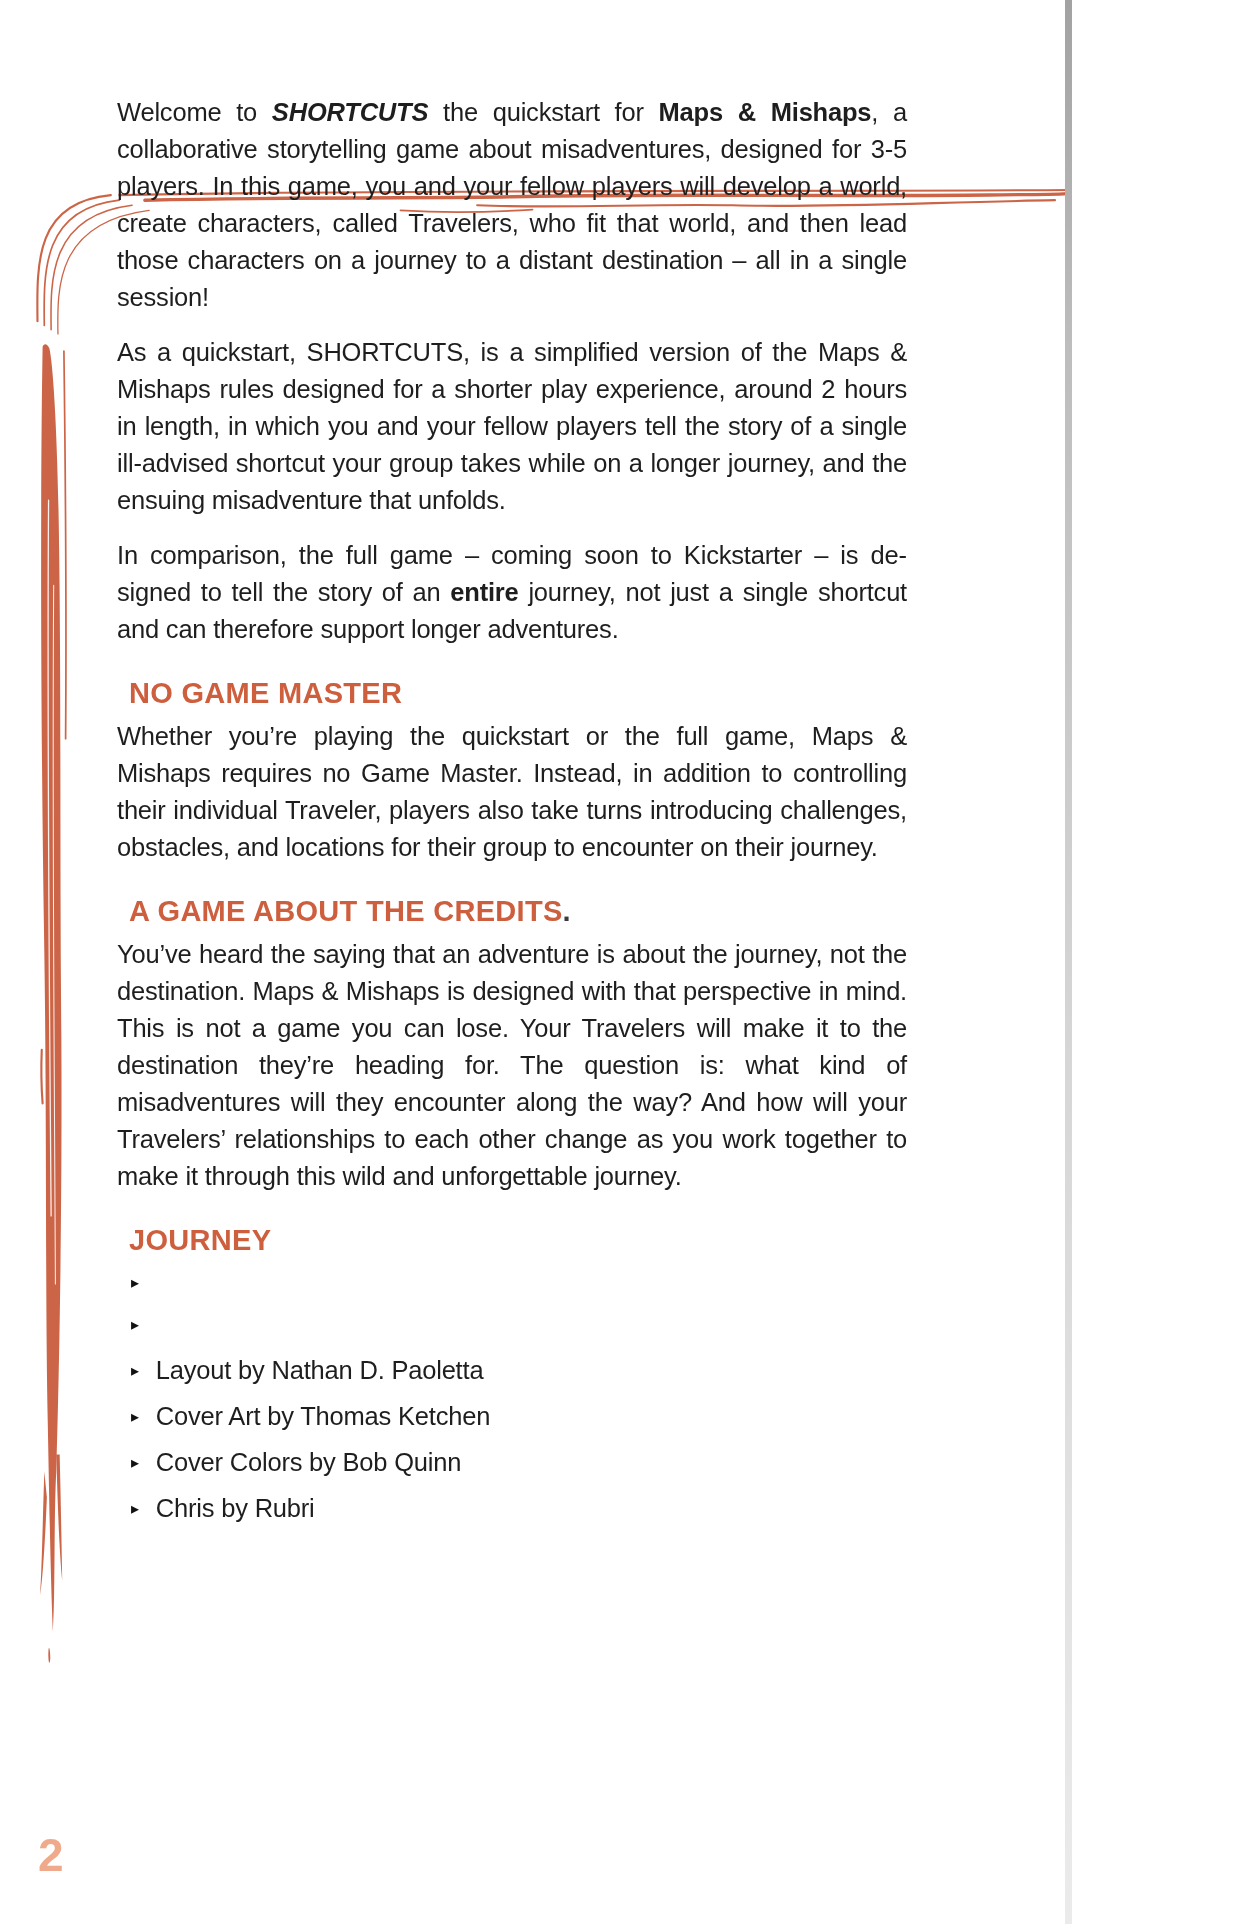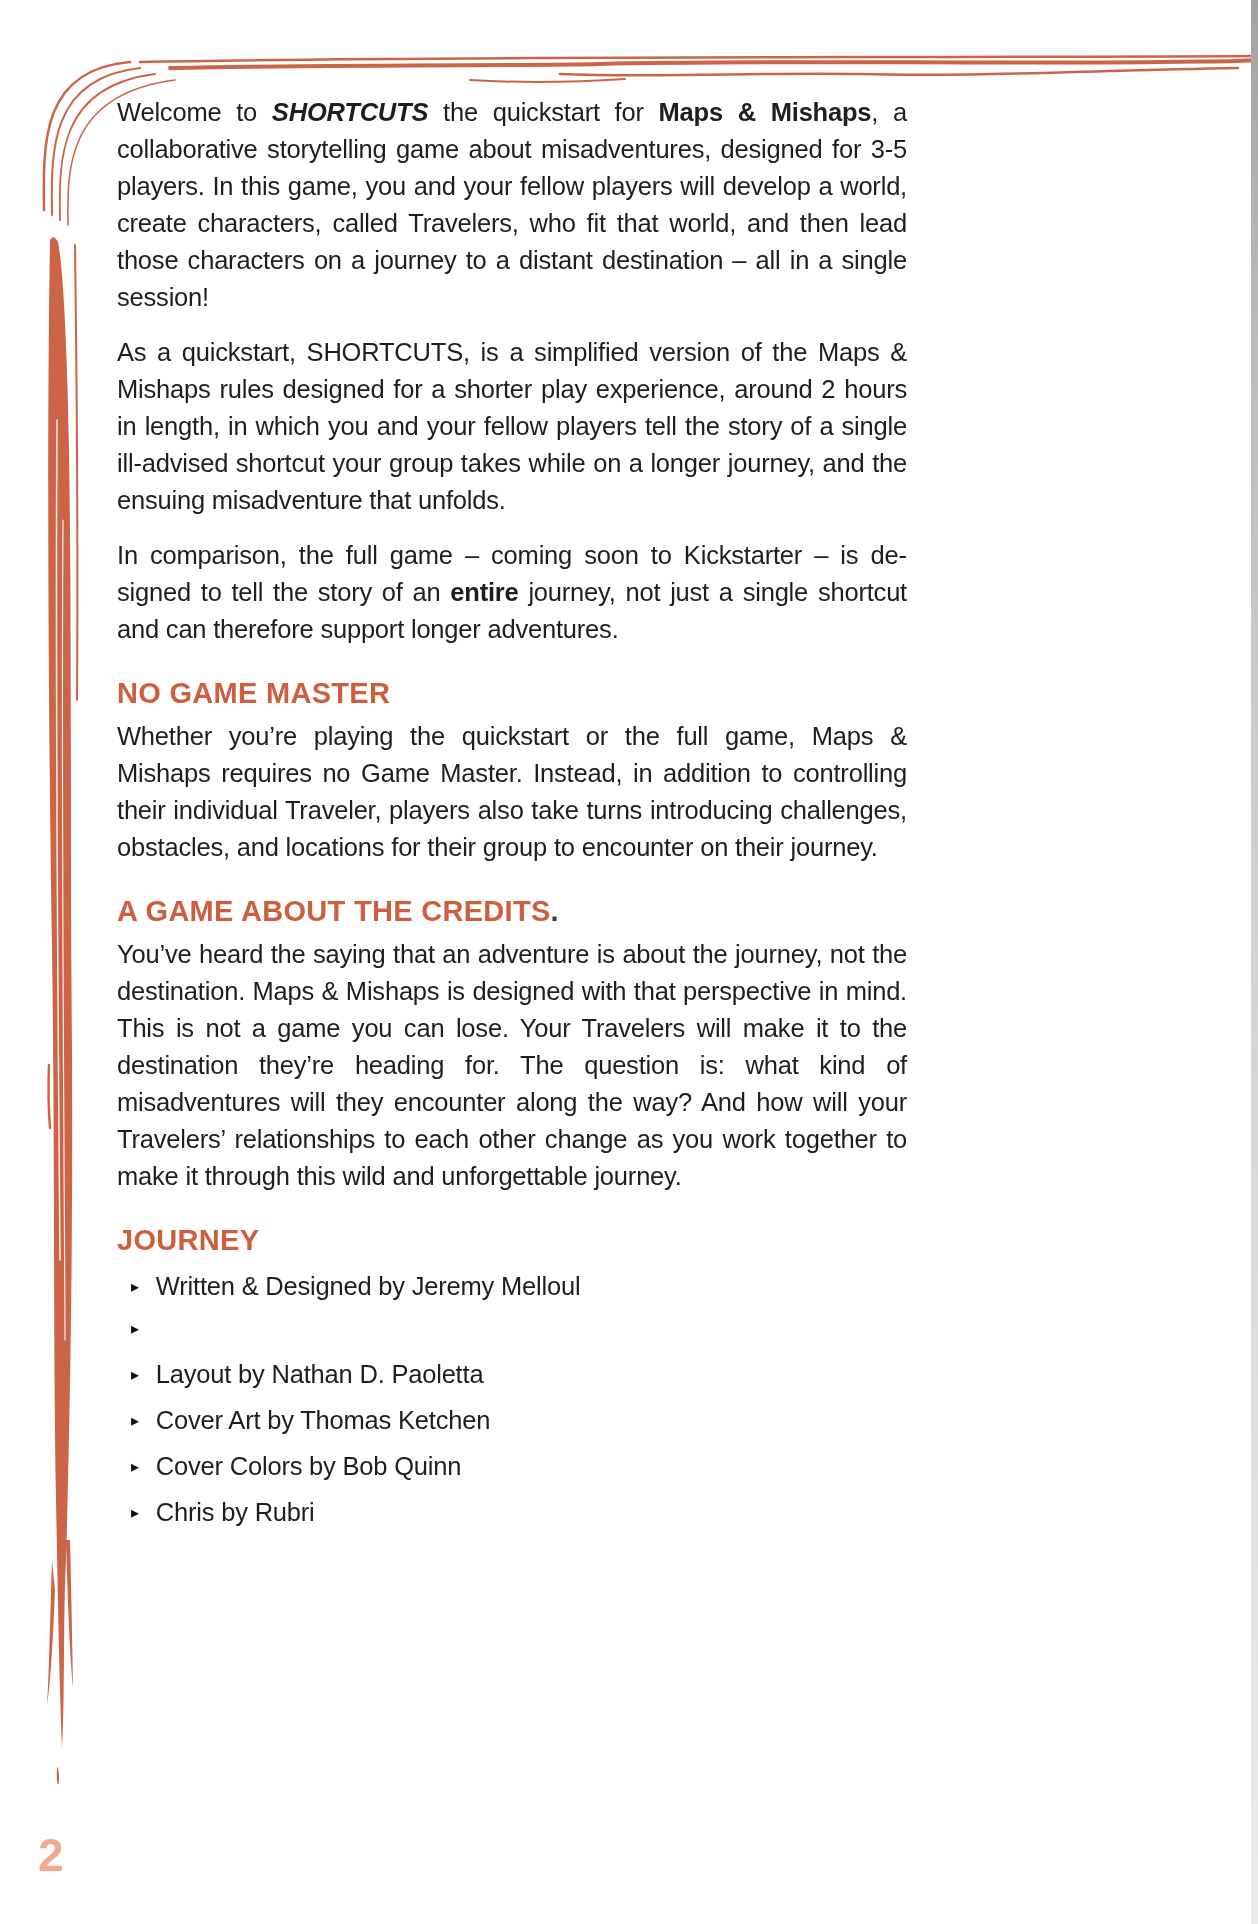--- a/index.html
+++ b/index.html
@@ -6,21 +6,21 @@
     --accent:#cd5f3e;
     --brush:#cc6547;
     --accent-light:#efa98b;
     --ink:#1e1e1e;
     --period:#3a3a3a;
   }
   *{box-sizing:border-box;}
   html,body{margin:0;padding:0;background:#ffffff;}
   .page{
     position:relative;
-    width:1258px;height:1924px;
+    width:1072px;height:1924px;
     background:#ffffff;
     overflow:hidden;
     font-family:"Liberation Sans", sans-serif;
     color:var(--ink);
     padding-left:35px;
   }
   .frame{position:absolute;left:0;top:0;width:100%;height:100%;pointer-events:none;}
   .frame path{stroke:var(--brush);fill:none;stroke-linecap:round;}
   .frame path.fill{fill:var(--brush);stroke:none;}
   .frame path.gap{stroke:#ffffff;}
@@ -32,21 +32,21 @@
     position:absolute;left:117px;top:94px;width:790px;
     font-size:25.5px;line-height:37px;letter-spacing:-0.2px;
     text-align:justify;
   }
   .content p{margin:0 0 18px 0;hyphens:manual;}
   .content b{font-weight:bold;}
   .content .title-ital{font-weight:bold;font-style:italic;}
   h2{
     font-size:29px;line-height:34px;font-weight:bold;
     color:var(--accent);
-    margin:28px 0 8px 0;
+    margin:28px 0 8px 12px;
     letter-spacing:0.3px;
     text-align:left;
   }
   h2 .dark-period{color:var(--period);}
   ul.credits{
     list-style:none;margin:8px 0 0 0;padding:0 0 0 14px;text-align:left;
   }
   ul.credits li{
     display:flex;align-items:baseline;gap:17px;
     line-height:42px;font-size:25.5px;
@@ -105,21 +105,20 @@
     <h2>NO GAME MASTER</h2>
     <p>Whether you’re playing the quickstart or the full game, Maps &amp; Mishaps requires no Game Master. Instead, in addition to con­trolling their individual Traveler, players also take turns introducing challenges, obstacles, and locations for their group to encounter on their journey.</p>
 
     <h2><span>A GAME ABOUT THE CREDITS</span><span class="dark-period">.</span></h2>
     <p>You’ve heard the saying that an adventure is about the journey, not the destination. Maps &amp; Mishaps is designed with that perspective in mind. This is not a game you can lose. Your Travelers will make it to the destination they’re heading for. The question is: what kind of misadventures will they encounter along the way? And how will your Travelers’ relationships to each other change as you work together to make it through this wild and unforgettable journey.</p>
 
     <h2>JOURNEY</h2>
     <ul class="credits">
       <li>
           <span class="bullet">▸</span>
-          <span>Written &amp; Designed by Jeremy Melloul</span>
         </li>
       <li>
           <span class="bullet">▸</span>
         </li>
       <li>
           <span class="bullet">▸</span>
           <span>Layout by Nathan D. Paoletta</span>
         </li>
       <li>
           <span class="bullet">▸</span>

